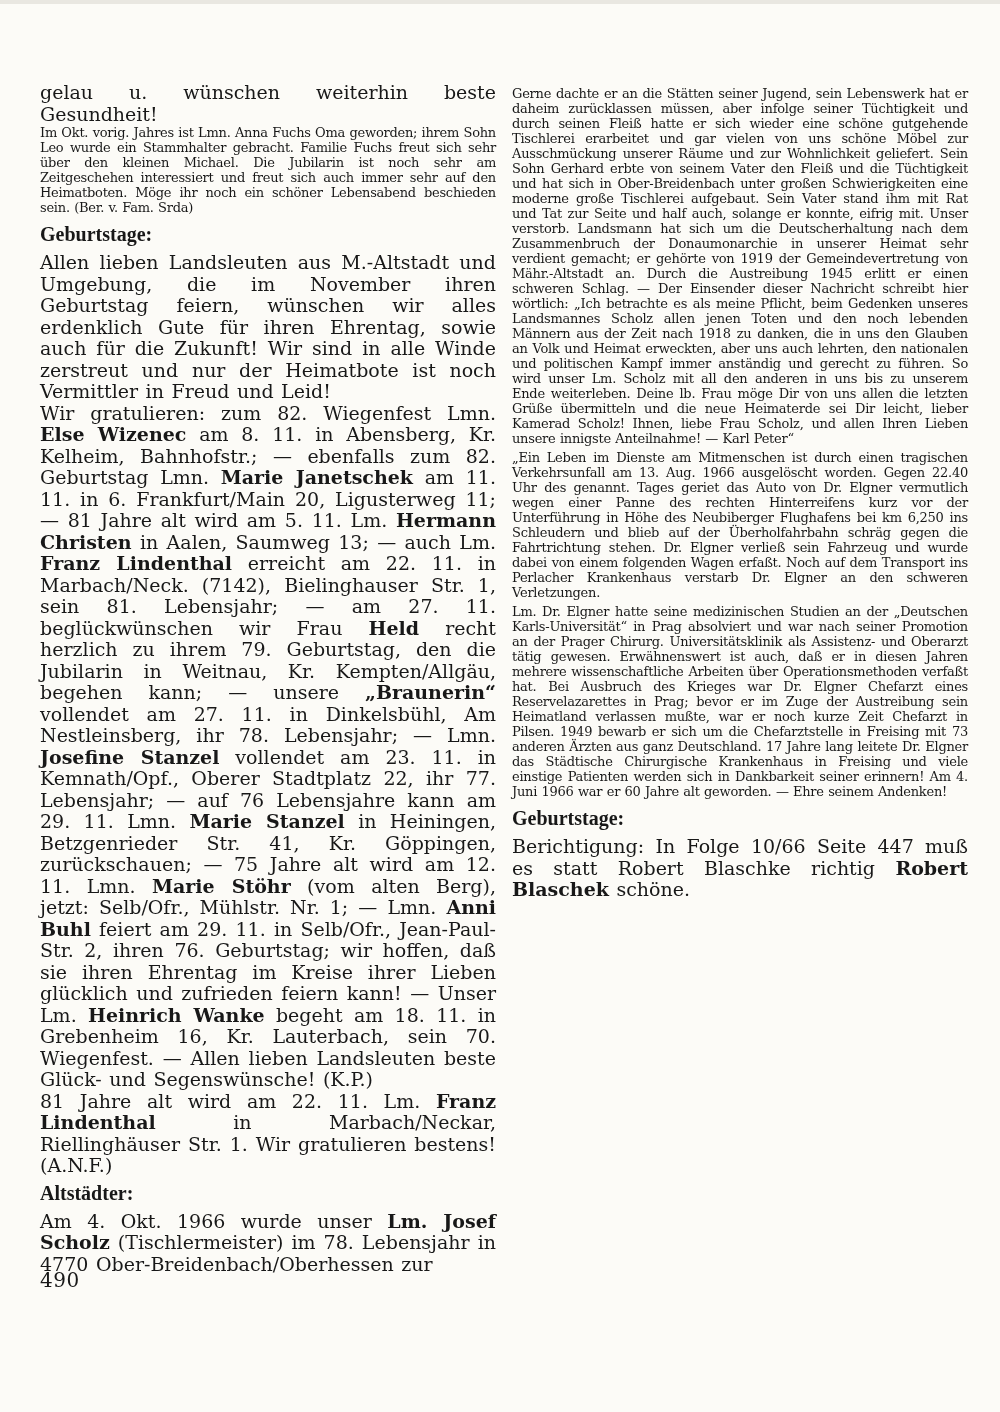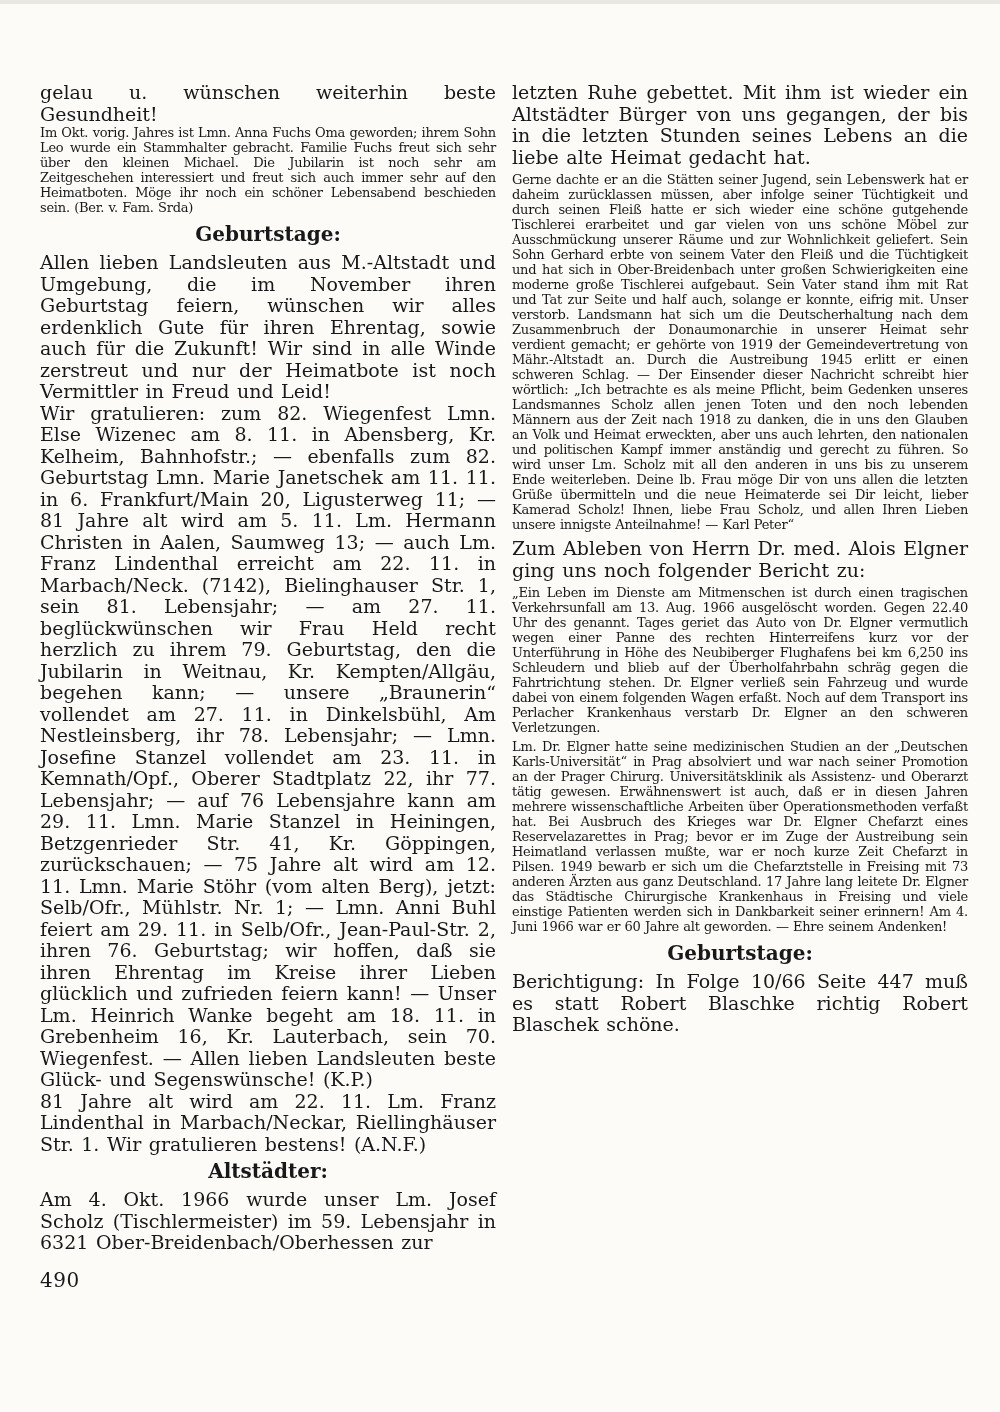--- a/index.html
+++ b/index.html
@@ -12,28 +12,28 @@
     font-family:"DejaVu Serif","Liberation Serif",serif;
     box-sizing:border-box;
     padding:78px 32px 0 40px;
     overflow:hidden;
   }
   .columns{display:flex;gap:16px;}
   .col{width:456px;flex:0 0 456px;}
   p{margin:0;text-align:justify;hyphens:none;}
   p.lg{font-size:19px;line-height:21.5px;word-spacing:1.5px;}
   p.sm{font-size:13px;line-height:15px;font-weight:normal;letter-spacing:-0.25px;word-spacing:0.5px;}
-  span.b{font-weight:normal;}
+  span.b{font-weight:bold;}
   .h-city{
     font-size:22.5px;font-weight:bold;letter-spacing:1px;
     margin:9px 0 3px;text-align:left;line-height:26px;
   }
   .h-sub{
     font-size:20px;font-weight:bold;
-    margin:7px 0 6px;text-align:center;line-height:24px;
+    margin:7px 0 6px;text-align:left;line-height:24px;font-family:Liberation Serif, serif;
   }
   .mt4{margin-top:4px;}
   .mt6{margin-top:6px;}
   .mt8{margin-top:8px;}
   .pagenum{
     position:absolute;left:40px;top:1264px;
     font-size:20px;font-weight:normal;letter-spacing:0.5px;
   }
 </style>
 </head>
@@ -43,27 +43,25 @@
   <div class="columns">
 
     <div class="col">
       <p class="lg">gelau u. wünschen weiterhin beste Gesundheit!</p>
       <p class="sm">Im Okt. vorig. Jahres ist Lmn. Anna Fuchs Oma geworden; ihrem Sohn Leo wurde ein Stammhalter gebracht. Familie Fuchs freut sich sehr über den kleinen Michael. Die Jubilarin ist noch sehr am Zeitgeschehen interessiert und freut sich auch immer sehr auf den Heimatboten. Möge ihr noch ein schöner Lebensabend beschieden sein. (Ber. v. Fam. Srda)</p>
       <h3 class="h-sub">Geburtstage:</h3>
       <p class="lg">Allen lieben Landsleuten aus M.-Altstadt und Umgebung, die im November ihren Geburtstag feiern, wünschen wir alles erdenklich Gute für ihren Ehrentag, sowie auch für die Zukunft! Wir sind in alle Winde zerstreut und nur der Heimatbote ist noch Vermittler in Freud und Leid!</p>
       <p class="lg"><span>Wir gratulieren: zum 82. Wiegenfest Lmn. </span><span class="b">Else Wizenec</span><span> am 8. 11. in Abensberg, Kr. Kelheim, Bahnhofstr.; — ebenfalls zum 82. Geburtstag Lmn. </span><span class="b">Marie Janetschek</span><span> am 11. 11. in 6. Frankfurt/Main 20, Ligusterweg 11; — 81 Jahre alt wird am 5. 11. Lm. </span><span class="b">Hermann Christen</span><span> in Aalen, Saumweg 13; — auch Lm. </span><span class="b">Franz Lindenthal</span><span> erreicht am 22. 11. in Marbach/Neck. (7142), Bielinghauser Str. 1, sein 81. Lebensjahr; — am 27. 11. beglückwünschen wir Frau </span><span class="b">Held</span><span> recht herzlich zu ihrem 79. Geburtstag, den die Jubilarin in Weitnau, Kr. Kempten/Allgäu, begehen kann; — unsere </span><span class="b">„Braunerin“</span><span> vollendet am 27. 11. in Dinkelsbühl, Am Nestleinsberg, ihr 78. Lebensjahr; — Lmn. </span><span class="b">Josefine Stanzel</span><span> vollendet am 23. 11. in Kemnath/Opf., Oberer Stadtplatz 22, ihr 77. Lebensjahr; — auf 76 Lebensjahre kann am 29. 11. Lmn. </span><span class="b">Marie Stanzel</span><span> in Heiningen, Betzgenrieder Str. 41, Kr. Göppingen, zurückschauen; — 75 Jahre alt wird am 12. 11. Lmn. </span><span class="b">Marie Stöhr</span><span> (vom alten Berg), jetzt: Selb/Ofr., Mühlstr. Nr. 1; — Lmn. </span><span class="b">Anni Buhl</span><span> feiert am 29. 11. in Selb/Ofr., Jean-Paul-Str. 2, ihren 76. Geburtstag; wir hoffen, daß sie ihren Ehrentag im Kreise ihrer Lieben glücklich und zufrieden feiern kann! — Unser Lm. </span><span class="b">Heinrich Wanke</span><span> begeht am 18. 11. in Grebenheim 16, Kr. Lauterbach, sein 70. Wiegenfest. — Allen lieben Landsleuten beste Glück- und Segenswünsche! (K.P.)</span></p>
       <p class="lg"><span>81 Jahre alt wird am 22. 11. Lm. </span><span class="b">Franz Lindenthal</span><span> in Marbach/Neckar, Riellinghäuser Str. 1. Wir gratulieren bestens! (A.N.F.)</span></p>
       <h3 class="h-sub mt4">Altstädter:</h3>
-      <p class="lg"><span>Am 4. Okt. 1966 wurde unser </span><span class="b">Lm. Josef Scholz</span><span> (Tischlermeister) im 59. Lebensjahr in 6321 Ober-Breidenbach/Oberhessen zur</span></p>
+      <p class="lg"><span>Am 4. Okt. 1966 wurde unser </span><span class="b">Lm. Josef Scholz</span><span> (Tischlermeister) im 78. Lebensjahr in 4770 Ober-Breidenbach/Oberhessen zur</span></p>
     </div>
 
     <div class="col">
-      <p class="lg">letzten Ruhe gebettet. Mit ihm ist wieder ein Altstädter Bürger von uns gegangen, der bis in die letzten Stunden seines Lebens an die liebe alte Heimat gedacht hat.</p>
       <p class="sm mt4">Gerne dachte er an die Stätten seiner Jugend, sein Lebenswerk hat er daheim zurücklassen müssen, aber infolge seiner Tüchtigkeit und durch seinen Fleiß hatte er sich wieder eine schöne gutgehende Tischlerei erarbeitet und gar vielen von uns schöne Möbel zur Ausschmückung unserer Räume und zur Wohnlichkeit geliefert. Sein Sohn Gerhard erbte von seinem Vater den Fleiß und die Tüchtigkeit und hat sich in Ober-Breidenbach unter großen Schwierigkeiten eine moderne große Tischlerei aufgebaut. Sein Vater stand ihm mit Rat und Tat zur Seite und half auch, solange er konnte, eifrig mit. Unser verstorb. Landsmann hat sich um die Deutscherhaltung nach dem Zusammenbruch der Donaumonarchie in unserer Heimat sehr verdient gemacht; er gehörte von 1919 der Gemeindevertretung von Mähr.-Altstadt an. Durch die Austreibung 1945 erlitt er einen schweren Schlag. — Der Einsender dieser Nachricht schreibt hier wörtlich: „Ich betrachte es als meine Pflicht, beim Gedenken unseres Landsmannes Scholz allen jenen Toten und den noch lebenden Männern aus der Zeit nach 1918 zu danken, die in uns den Glauben an Volk und Heimat erweckten, aber uns auch lehrten, den nationalen und politischen Kampf immer anständig und gerecht zu führen. So wird unser Lm. Scholz mit all den anderen in uns bis zu unserem Ende weiterleben. Deine lb. Frau möge Dir von uns allen die letzten Grüße übermitteln und die neue Heimaterde sei Dir leicht, lieber Kamerad Scholz! Ihnen, liebe Frau Scholz, und allen Ihren Lieben unsere innigste Anteilnahme! — Karl Peter“</p>
-      <p class="lg mt6"><span>Zum Ableben von Herrn </span><span class="b">Dr. med. Alois Elgner</span><span> ging uns noch folgender Bericht zu:</span></p>
       <p class="sm mt4">„Ein Leben im Dienste am Mitmenschen ist durch einen tragischen Verkehrsunfall am 13. Aug. 1966 ausgelöscht worden. Gegen 22.40 Uhr des genannt. Tages geriet das Auto von Dr. Elgner vermutlich wegen einer Panne des rechten Hinterreifens kurz vor der Unterführung in Höhe des Neubiberger Flughafens bei km 6,250 ins Schleudern und blieb auf der Überholfahrbahn schräg gegen die Fahrtrichtung stehen. Dr. Elgner verließ sein Fahrzeug und wurde dabei von einem folgenden Wagen erfaßt. Noch auf dem Transport ins Perlacher Krankenhaus verstarb Dr. Elgner an den schweren Verletzungen.</p>
       <p class="sm mt4">Lm. Dr. Elgner hatte seine medizinischen Studien an der „Deutschen Karls-Universität“ in Prag absolviert und war nach seiner Promotion an der Prager Chirurg. Universitätsklinik als Assistenz- und Oberarzt tätig gewesen. Erwähnenswert ist auch, daß er in diesen Jahren mehrere wissenschaftliche Arbeiten über Operationsmethoden verfaßt hat. Bei Ausbruch des Krieges war Dr. Elgner Chefarzt eines Reservelazarettes in Prag; bevor er im Zuge der Austreibung sein Heimatland verlassen mußte, war er noch kurze Zeit Chefarzt in Pilsen. 1949 bewarb er sich um die Chefarztstelle in Freising mit 73 anderen Ärzten aus ganz Deutschland. 17 Jahre lang leitete Dr. Elgner das Städtische Chirurgische Krankenhaus in Freising und viele einstige Patienten werden sich in Dankbarkeit seiner erinnern! Am 4. Juni 1966 war er 60 Jahre alt geworden. — Ehre seinem Andenken!</p>
       <h3 class="h-sub">Geburtstage:</h3>
       <p class="lg"><span>Berichtigung: In Folge 10/66 Seite 447 muß es statt Robert Blaschke richtig </span><span class="b">Robert Blaschek</span><span> schöne.</span></p>
     </div>
 
   </div>
 
   <div class="pagenum">490</div>
 </div>

